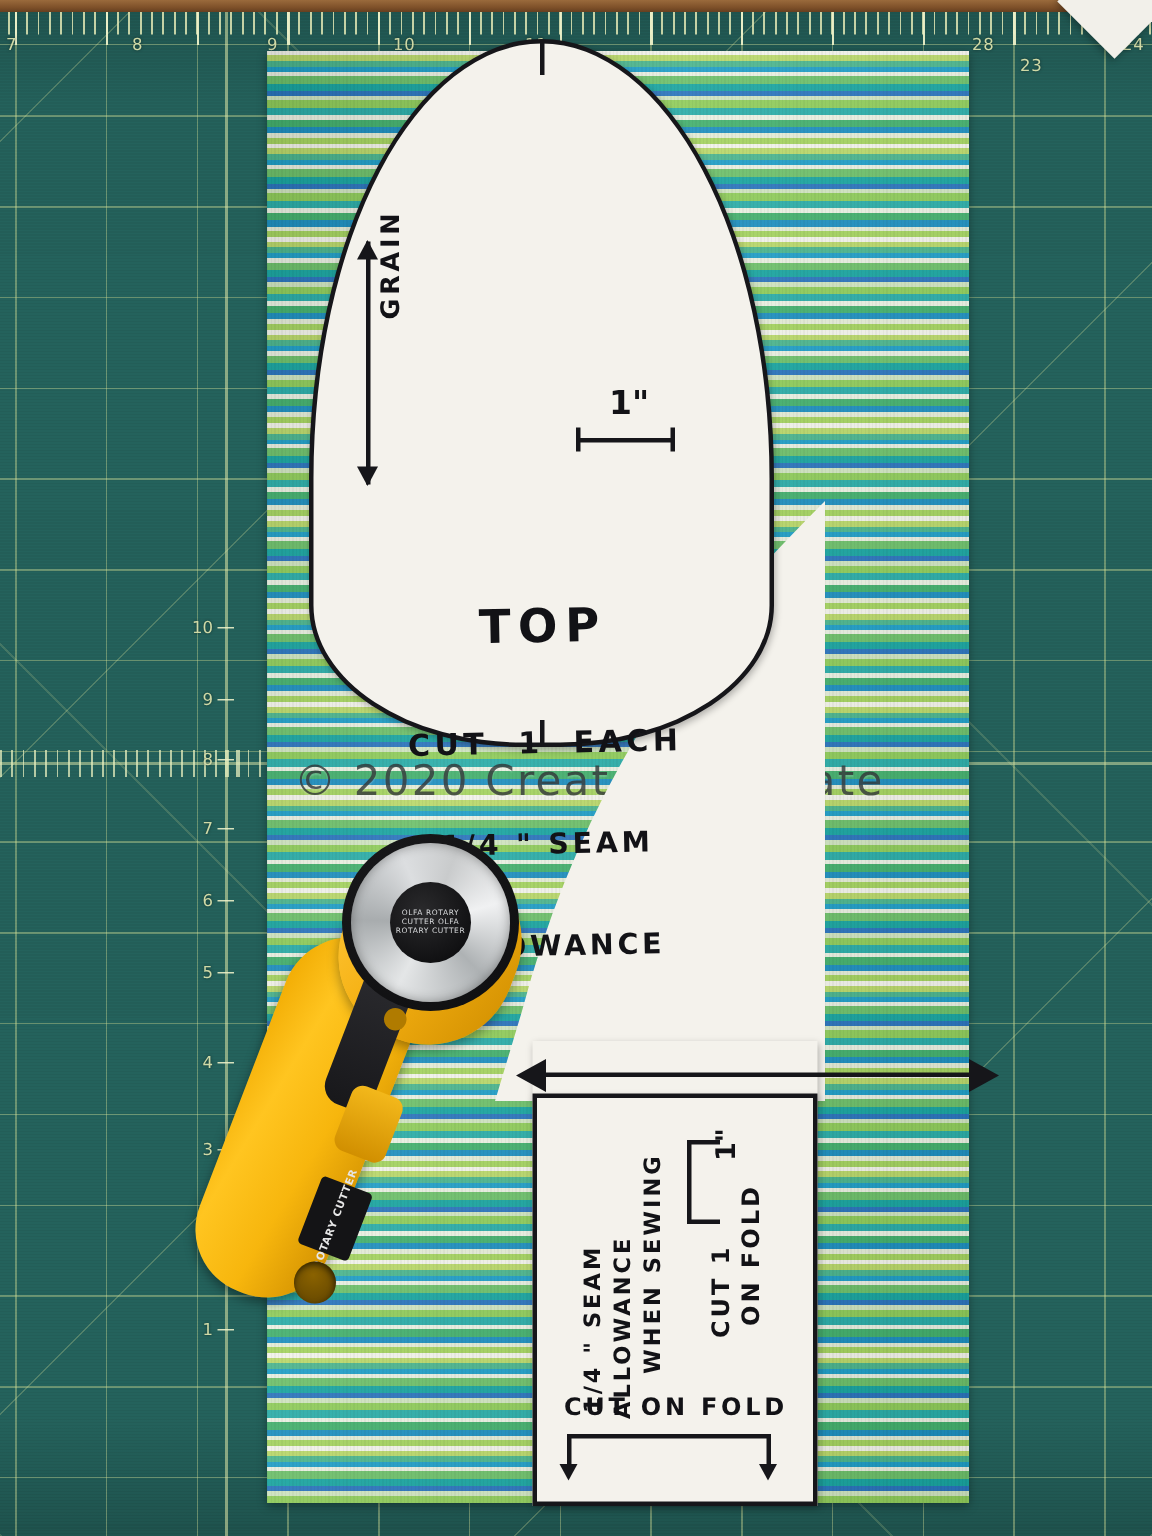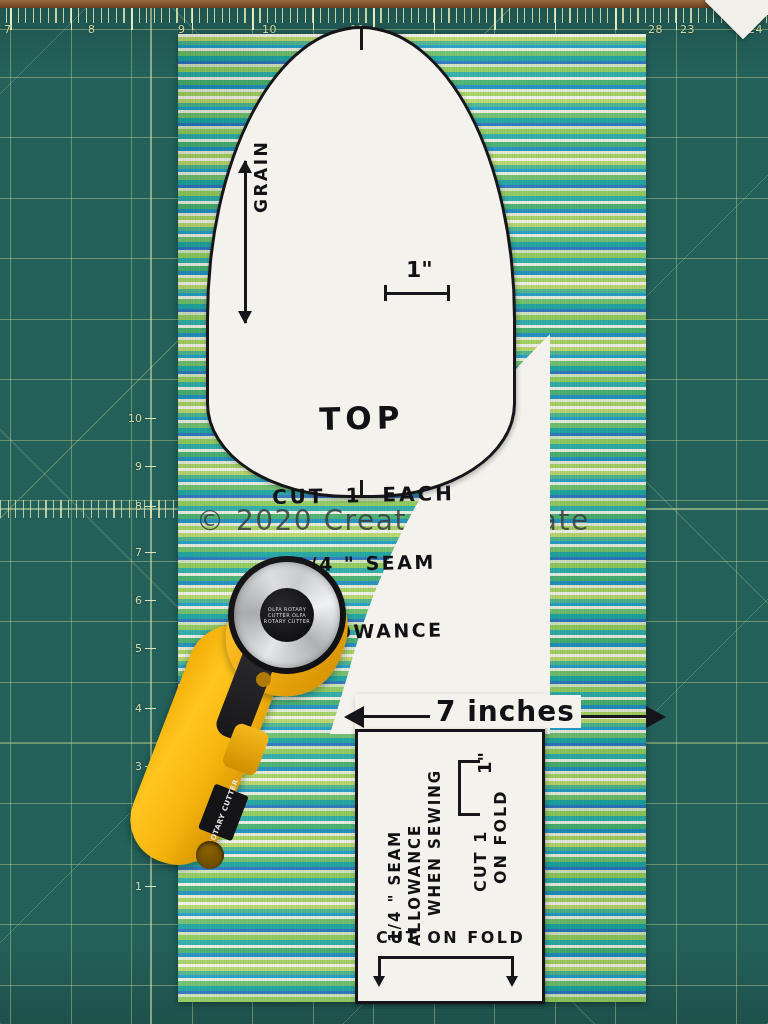--- a/index.html
+++ b/index.html
@@ -409,21 +409,21 @@
 
   <div class="ruler-top">
     <div class="ticks"></div>
     <div class="ticks-big"></div>
     <span class="rnum" style="left:4px;">7</span>
     <span class="rnum" style="left:88px;">8</span>
     <span class="rnum" style="left:178px;">9</span>
     <span class="rnum" style="left:262px;">10</span>
     <span class="rnum" style="left:350px;">11</span>
     <span class="rnum" style="left:648px;">28</span>
-    <span class="rnum" style="left:680px;">23</span>
+    <span class="rnum" style="left:680px;margin-top:14px;">23</span>
     <span class="rnum" style="left:748px;">24</span>
   </div>
 
   <div class="ruler-left">
     <span class="lnum" style="top:404px;">10</span>
     <span class="lnum" style="top:452px;">9</span>
     <span class="lnum" style="top:492px;">8</span>
     <span class="lnum" style="top:538px;">7</span>
     <span class="lnum" style="top:586px;">6</span>
     <span class="lnum" style="top:634px;">5</span>
@@ -467,21 +467,20 @@
       <div class="l4">ALLOWANCE</div>
     </div>
   </div>
 
   <div class="paper" id="piece-bottom-ext"></div>
 
   <div id="seven">
     <div class="line"></div>
     <div class="ar-l"></div>
     <div class="ar-r"></div>
-    <div class="lab">7 inches</div>
   </div>
 
   <div class="paper" id="piece-bottom">
     <div class="rot90" id="seam-note">1/4 " SEAM</div>
     <div class="rot90" id="seam-note2">ALLOWANCE</div>
     <div class="rot90" id="seam-note3">WHEN SEWING</div>
     <div class="rot90" id="cutfold-a">CUT 1</div>
     <div class="rot90" id="cutfold-b">ON FOLD</div>
 
     <div id="inch-bot">

